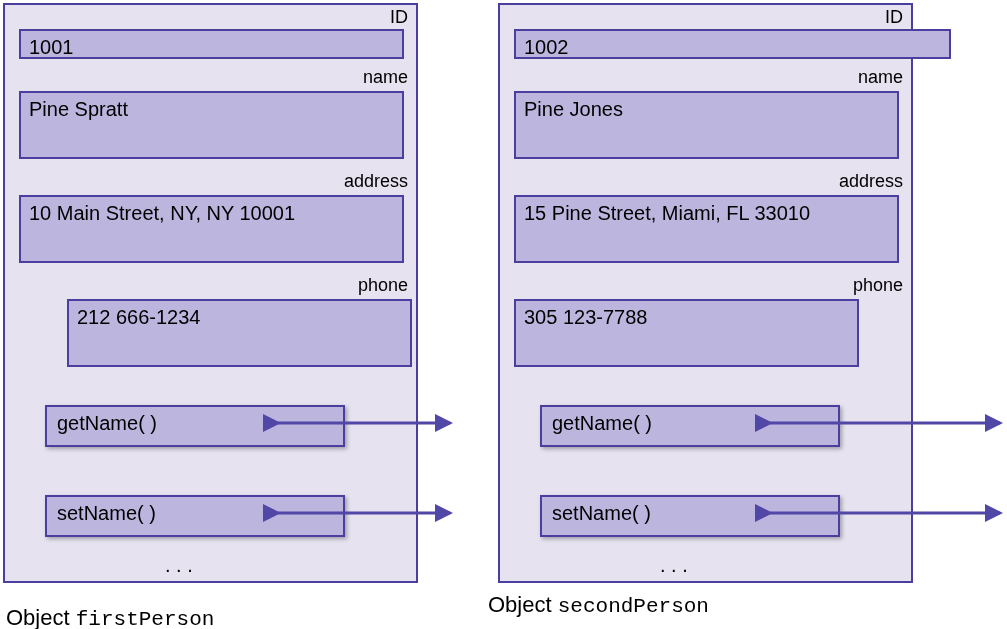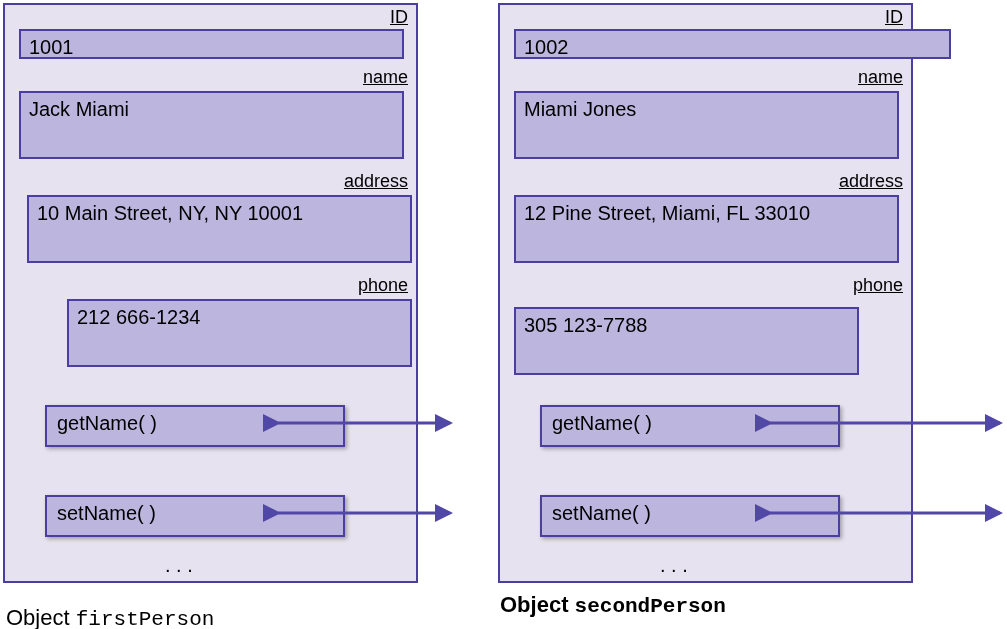--- a/index.html
+++ b/index.html
@@ -27,21 +27,20 @@
   }
   .object-box.right {
     left: 498px;
     width: 415px;
   }
   .field-label {
     position: absolute;
     font-size: 18px;
     color: #000;
     text-align: center;
-    text-decoration: underline;
   }
   .field-box {
     position: absolute;
     background: #bcb5de;
     border: 2px solid #4a3f9e;
     font-size: 20px;
     color: #000;
     padding: 5px 12px 5px 8px;
   }
   .method-box {
@@ -80,61 +79,61 @@
 <body>
 
 <div class="canvas">
 
   <div class="object-box left">
 
     <div class="field-label" style="right:8px; top:2px;">ID</div>
     <div class="field-box" style="left:14px; top:24px; width:385px; height:30px;">1001</div>
 
     <div class="field-label" style="right:8px; top:62px;">name</div>
-    <div class="field-box" style="left:14px; top:86px; width:385px; height:68px;">Jack Miami</div>
+    <div class="field-box" style="left:14px; top:86px; width:385px; height:68px;">Pine Spratt</div>
 
     <div class="field-label" style="right:8px; top:166px;">address</div>
-    <div class="field-box" style="left:14px; top:190px; width:385px; height:68px;margin-left:8px;">10 Main Street, NY, NY 10001</div>
+    <div class="field-box" style="left:14px; top:190px; width:385px; height:68px;">10 Main Street, NY, NY 10001</div>
 
     <div class="field-label" style="right:8px; top:270px;">phone</div>
     <div class="field-box" style="left:14px; top:294px; width:345px; height:68px;margin-left:48px;">212 666-1234</div>
 
     <div class="method-box" style="left:40px; top:400px; width:300px;">getName( )</div>
 
     <div class="method-box" style="left:40px; top:490px; width:300px;">setName( )</div>
 
     <div class="ellipsis" style="left:160px; bottom:4px;">. . .</div>
   </div>
 
   <div class="object-box right">
 
     <div class="field-label" style="right:8px; top:2px;">ID</div>
     <div class="field-box" style="left:14px; top:24px; width:437px; height:30px;">1002</div>
 
     <div class="field-label" style="right:8px; top:62px;">name</div>
-    <div class="field-box" style="left:14px; top:86px; width:385px; height:68px;">Miami Jones</div>
+    <div class="field-box" style="left:14px; top:86px; width:385px; height:68px;">Pine Jones</div>
 
     <div class="field-label" style="right:8px; top:166px;">address</div>
-    <div class="field-box" style="left:14px; top:190px; width:385px; height:68px;">12 Pine Street, Miami, FL 33010</div>
+    <div class="field-box" style="left:14px; top:190px; width:385px; height:68px;">15 Pine Street, Miami, FL 33010</div>
 
     <div class="field-label" style="right:8px; top:270px;">phone</div>
-    <div class="field-box" style="left:14px; top:294px; width:345px; height:68px;margin-top:8px;">305 123-7788</div>
+    <div class="field-box" style="left:14px; top:294px; width:345px; height:68px;">305 123-7788</div>
 
     <div class="method-box" style="left:40px; top:400px; width:300px;">getName( )</div>
 
     <div class="method-box" style="left:40px; top:490px; width:300px;">setName( )</div>
 
     <div class="ellipsis" style="left:160px; bottom:4px;">. . .</div>
   </div>
 
   <div class="caption" style="left:6px; top:605px;">
     <span>Object</span>
     <span class="mono">firstPerson</span>
   </div>
-  <div class="caption" style="left:500px; top:592px;font-weight:bold;">
+  <div class="caption" style="left:488px; top:592px;">
     <span>Object</span>
     <span class="mono">secondPerson</span>
   </div>
 
   <svg class="arrow-svg">
     <defs>
       <marker id="arrowhead" markerWidth="6" markerHeight="6" refX="5" refY="3" orient="auto" markerUnits="strokeWidth">
         <path d="M0,0 L6,3 L0,6 Z" fill="#5047a6"></path>
       </marker>
     </defs>

